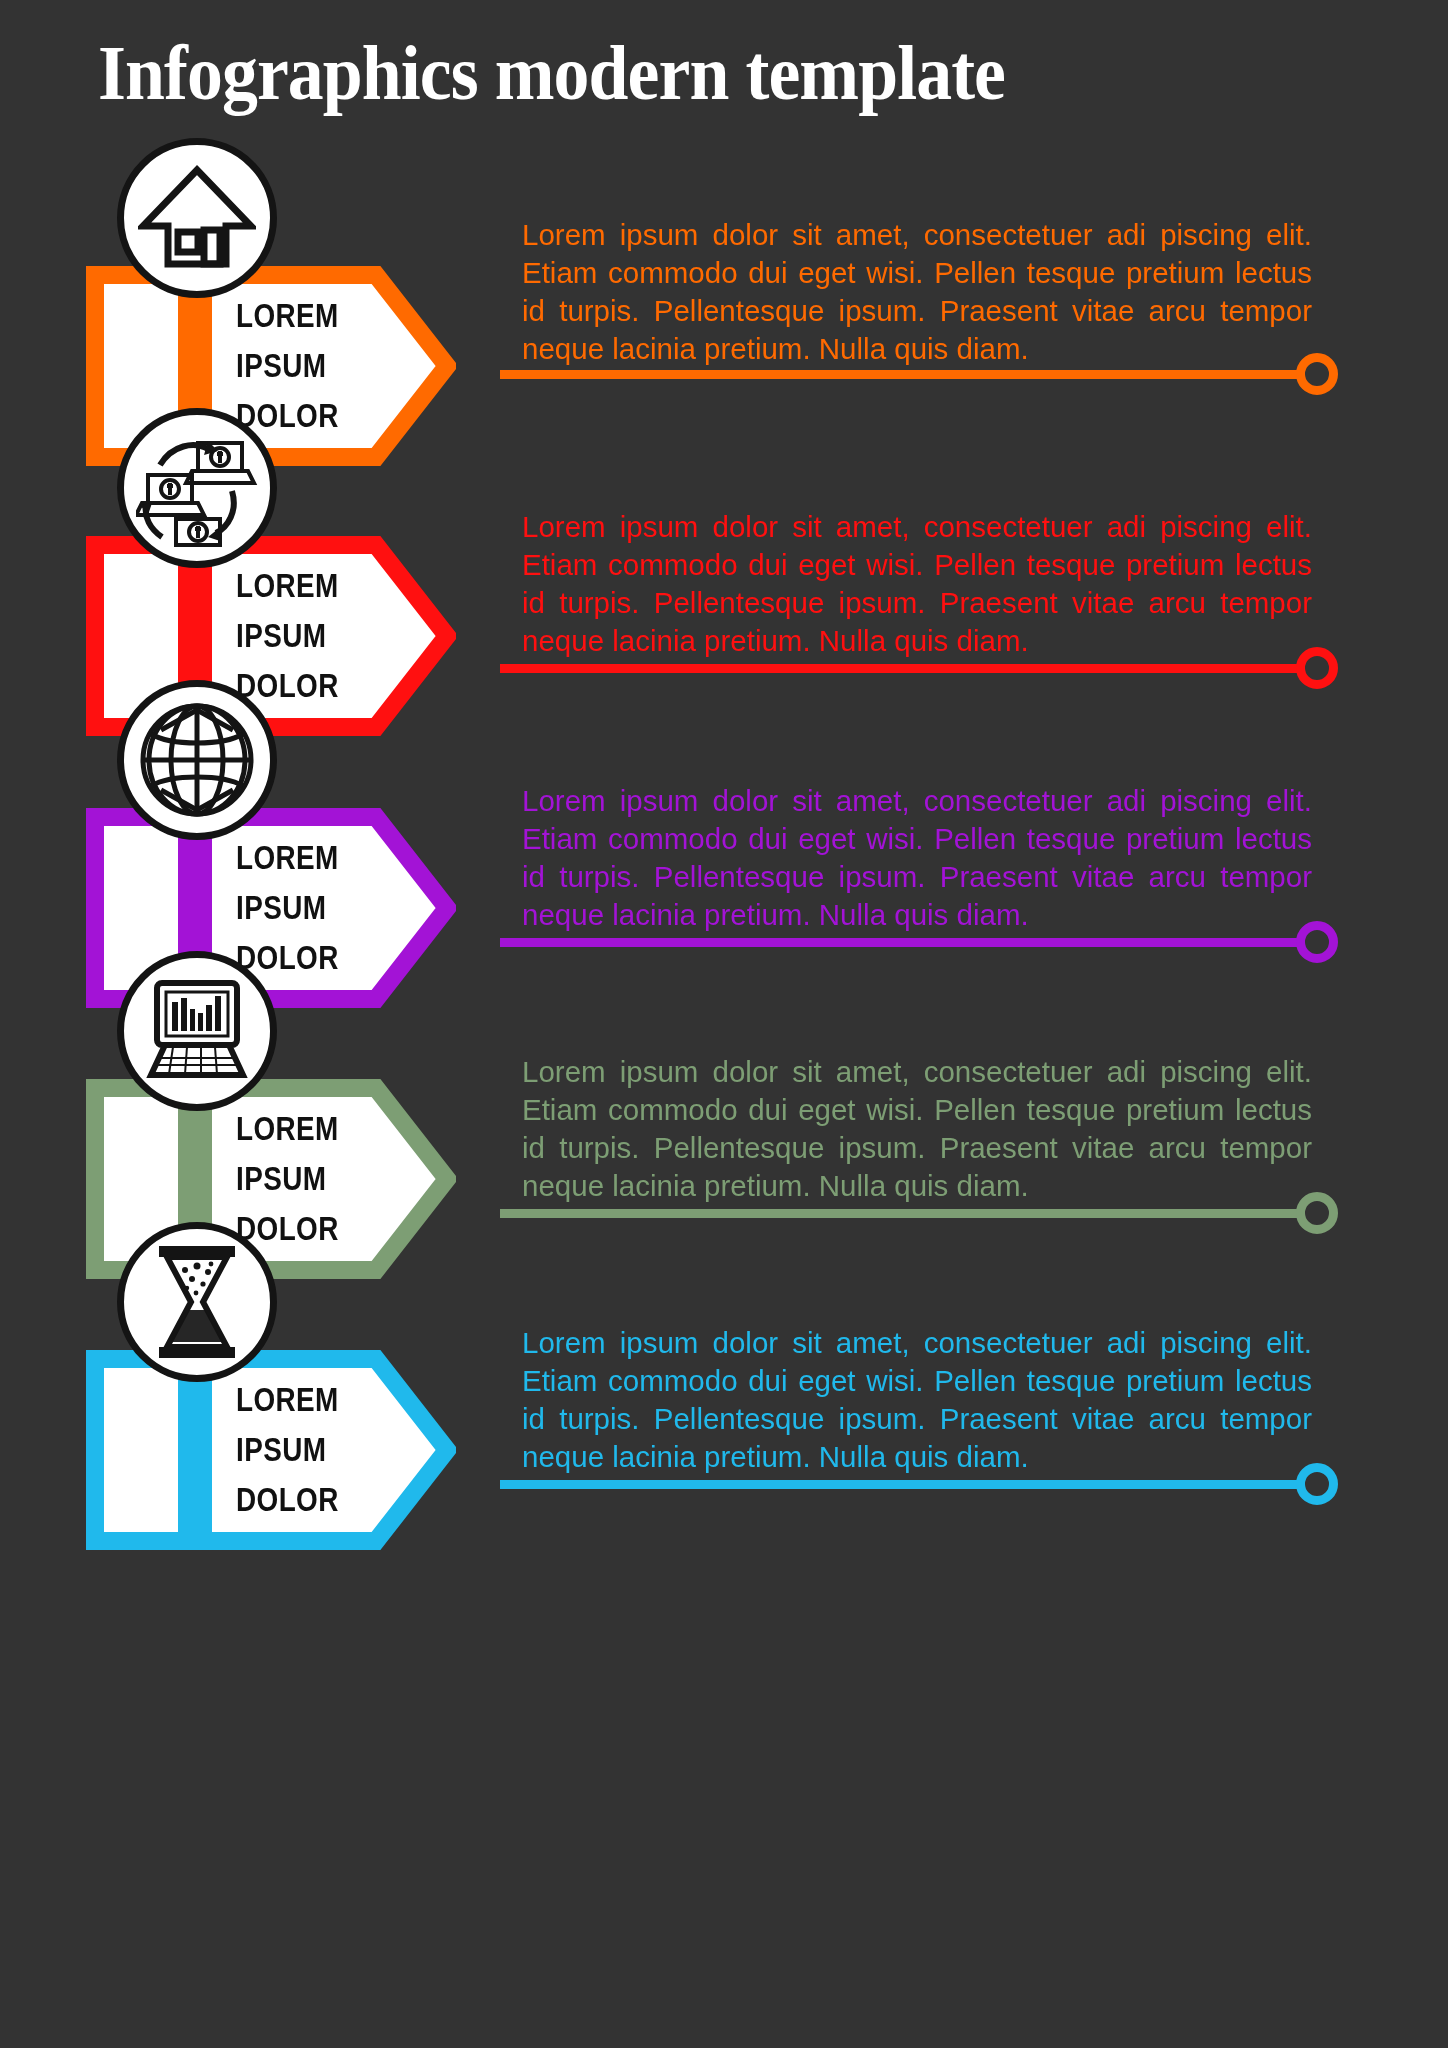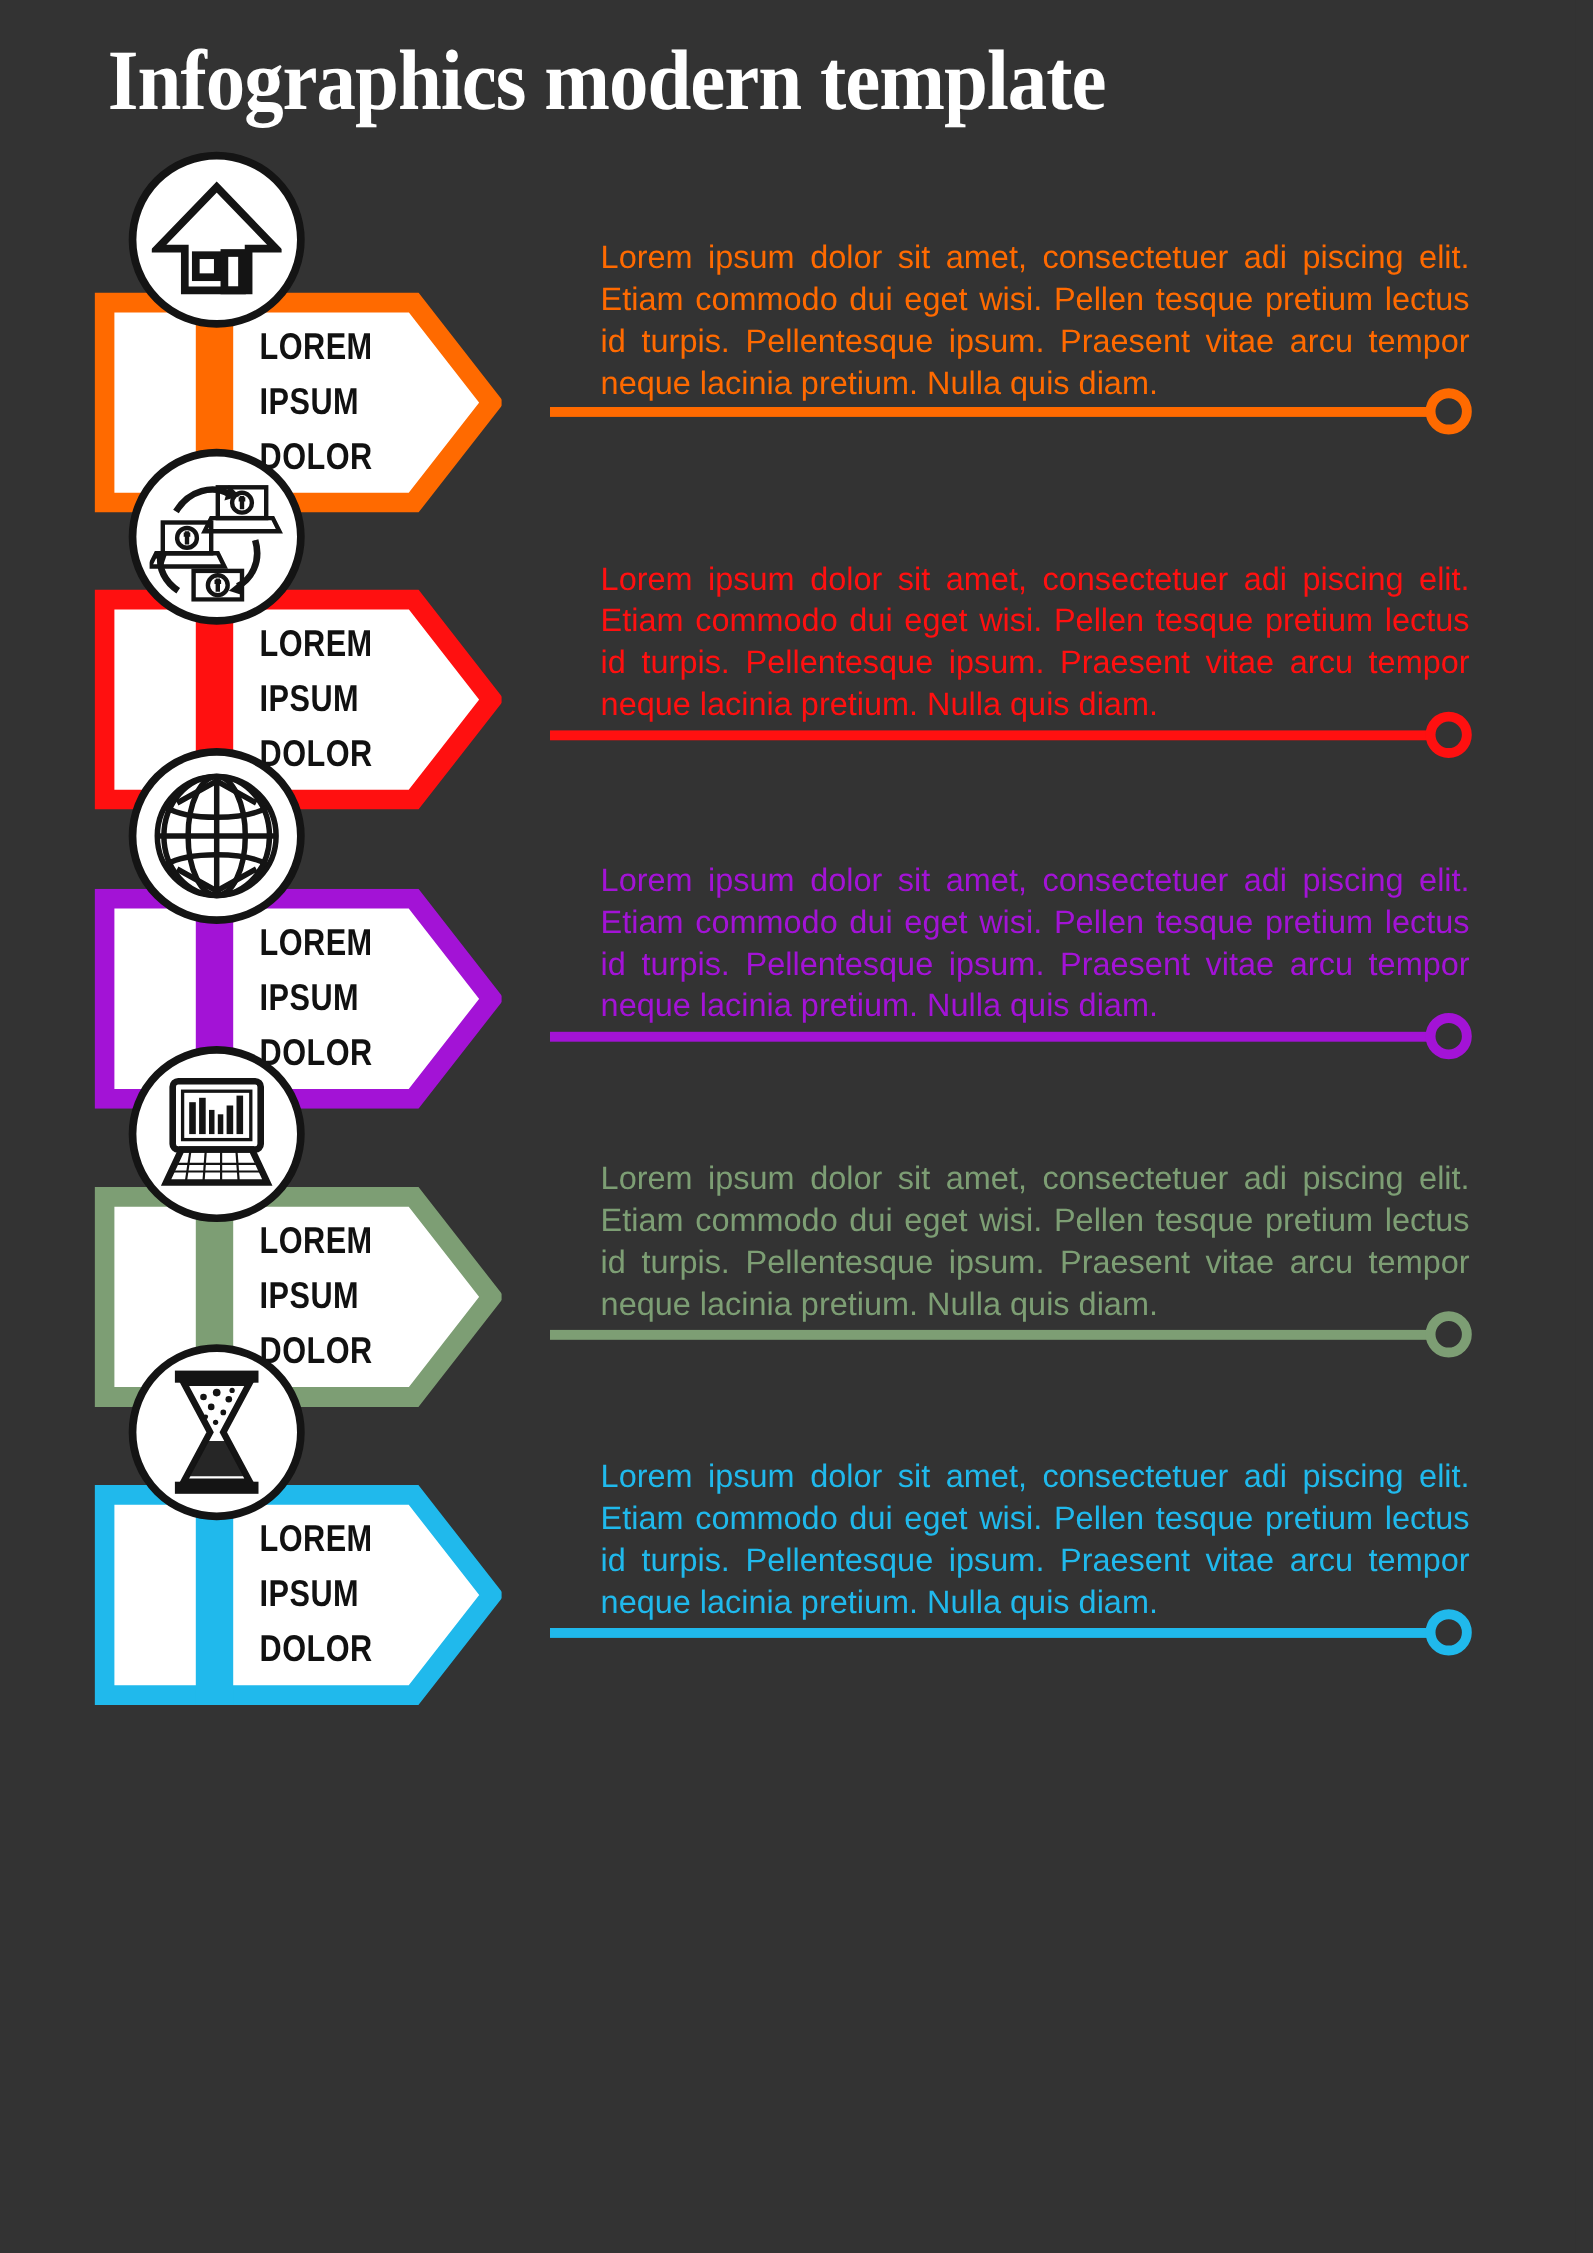--- a/index.html
+++ b/index.html
@@ -74,21 +74,20 @@
   
   .body-text {
     position:absolute;
     left:522px;
     width:790px;
     font-family:"Liberation Sans", sans-serif;
     font-size:29.5px;
     line-height:38px;
     text-align:justify;
     z-index:2;
-    margin-left:24px;
   }
 
   
   .rule {
     position:absolute;
     height:9px;
     left:500px;
     width:830px;
     z-index:2;
   }

